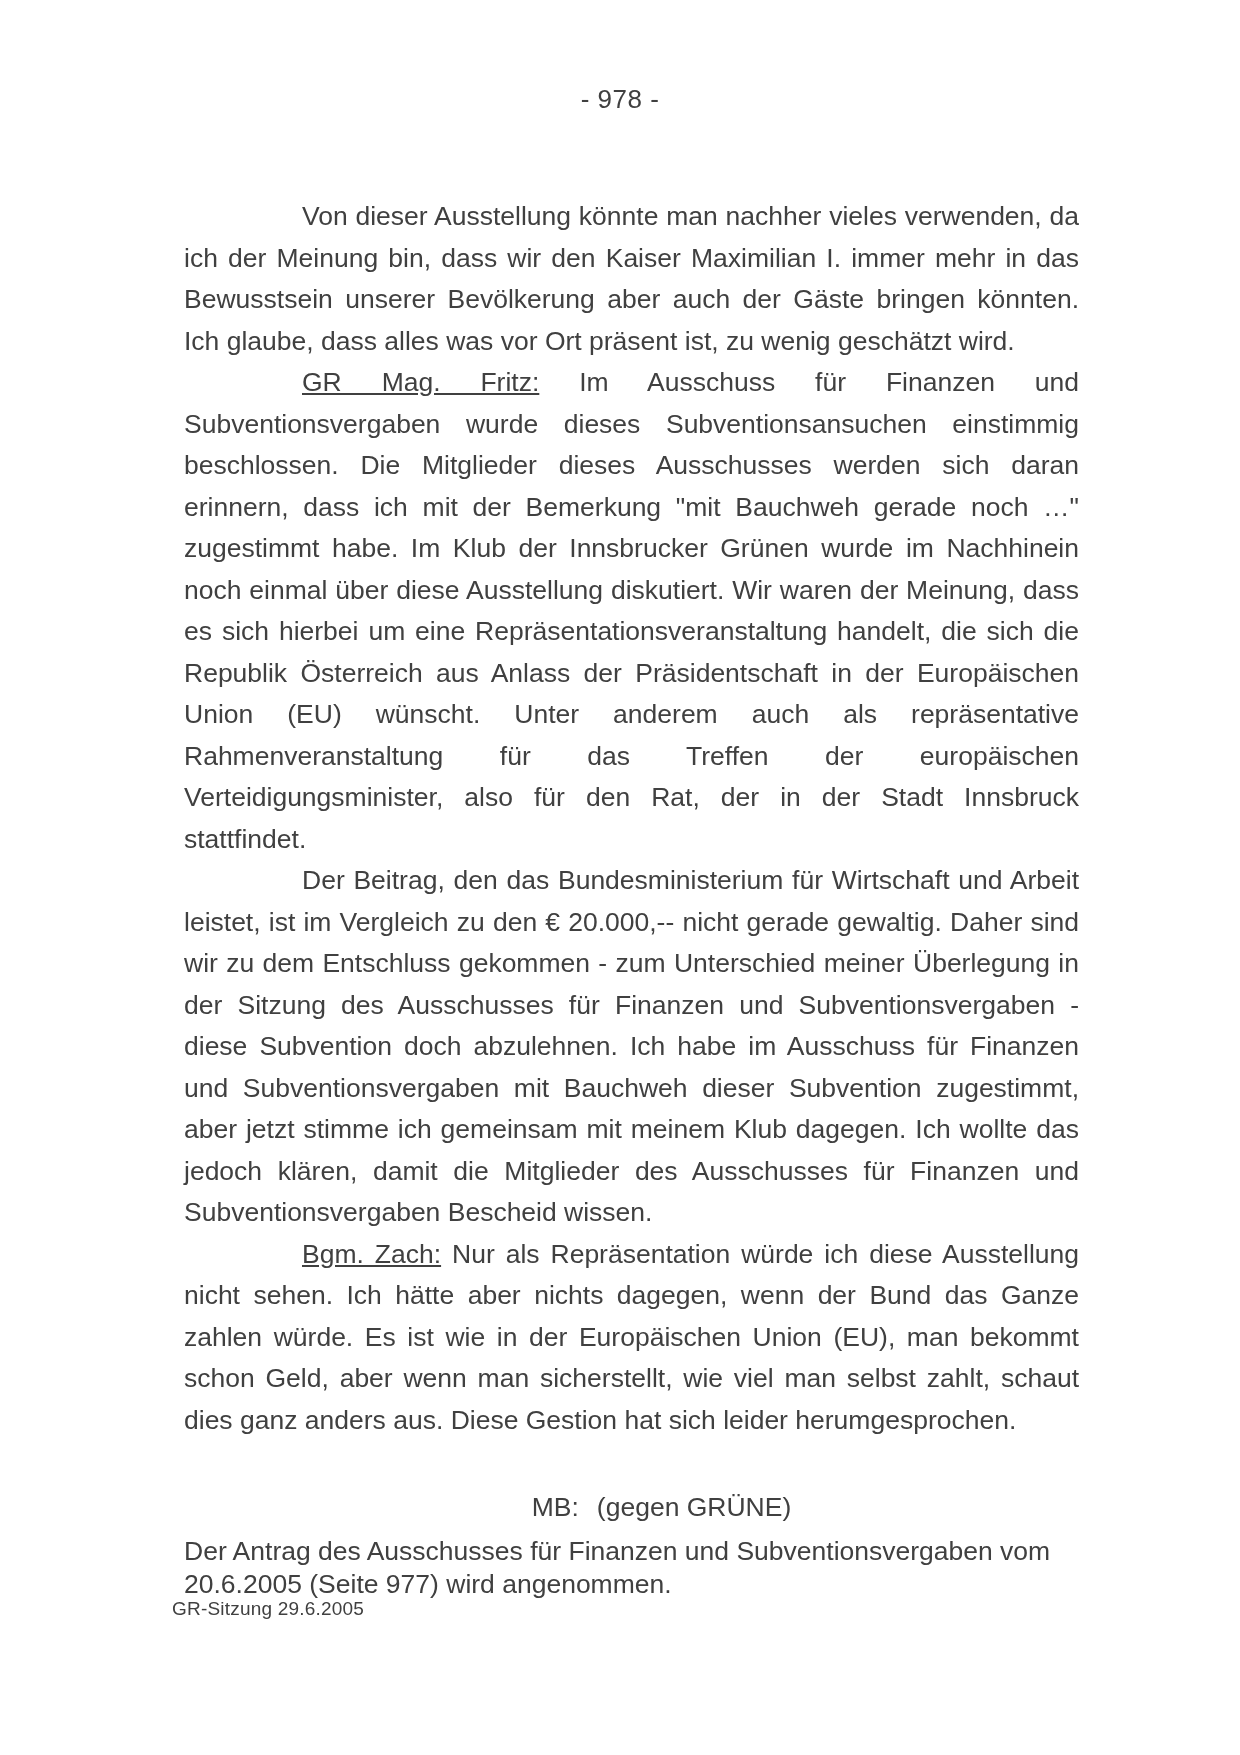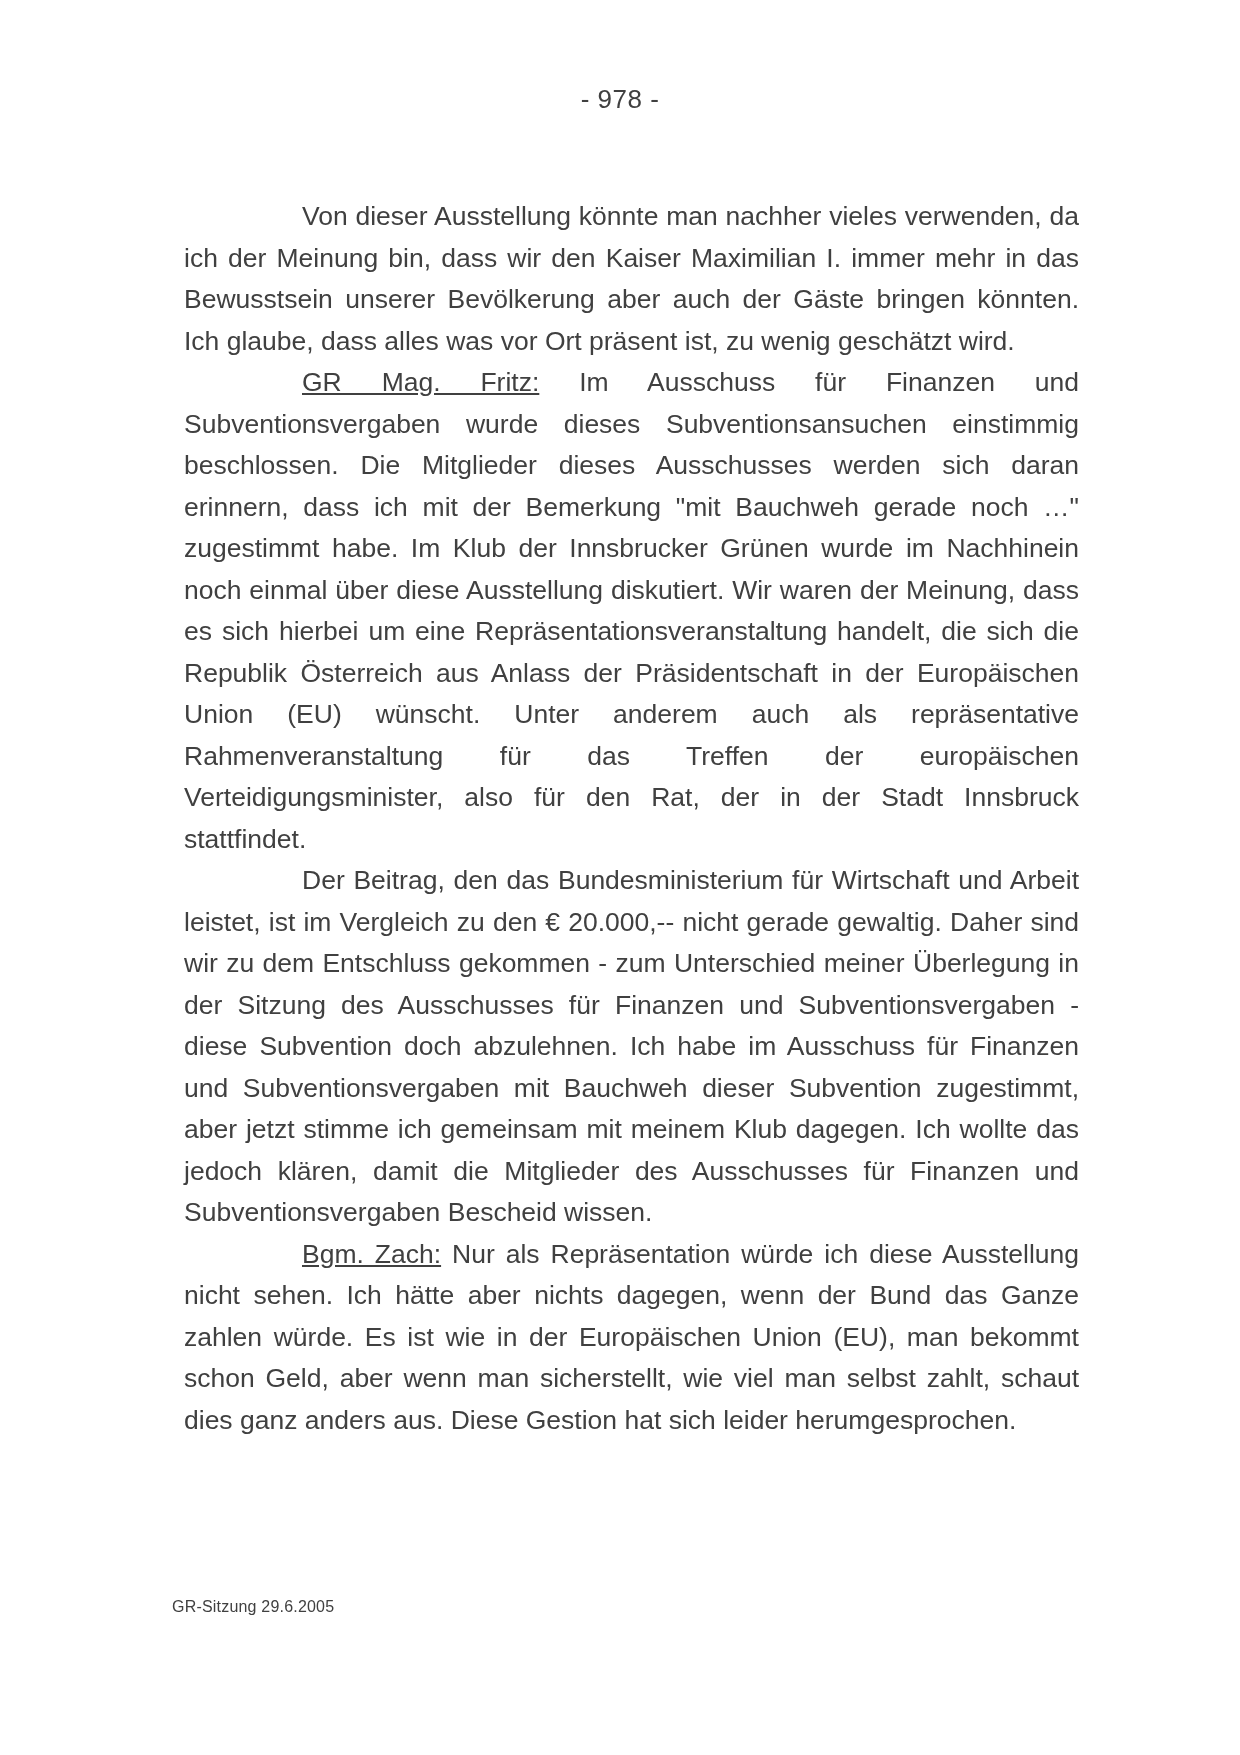--- a/index.html
+++ b/index.html
@@ -62,39 +62,43 @@
   .resolution {
     font-size: 26.5px;
     line-height: 33px;
     text-align: left;
     margin-top: 6px;
   }
   .footer {
     position: absolute;
     left: 172px;
     top: 1598px;
-    font-size: 16px;
+    font-size: 19px;
     letter-spacing: 0.2px;
   }
 </style>
 </head>
 <body>
 
 <div class="page">
 
   <div class="page-number">- 978 -</div>
 
   <div class="content">
 
     <p class="para indent">Von dieser Ausstellung könnte man nachher vieles verwenden, da ich der Meinung bin, dass wir den Kaiser Maximilian I. immer mehr in das Bewusstsein unserer Bevölkerung aber auch der Gäste bringen könnten. Ich glaube, dass alles was vor Ort präsent ist, zu wenig geschätzt wird.</p>
 
     <p class="para indent"><span class="underline">GR Mag. Fritz:</span><span> Im Ausschuss für Finanzen und Subventionsvergaben wurde dieses Subventionsansuchen einstimmig beschlossen. Die Mitglieder dieses Ausschusses werden sich daran erinnern, dass ich mit der Bemerkung "mit Bauchweh gerade noch …" zugestimmt habe. Im Klub der Innsbrucker Grünen wurde im Nachhinein noch einmal über diese Ausstellung diskutiert. Wir waren der Meinung, dass es sich hierbei um eine Repräsentationsveranstaltung handelt, die sich die Republik Österreich aus Anlass der Präsidentschaft in der Europäischen Union (EU) wünscht. Unter anderem auch als repräsentative Rahmenveranstaltung für das Treffen der europäischen Verteidigungsminister, also für den Rat, der in der Stadt Innsbruck stattfindet.</span></p>
 
     <p class="para indent">Der Beitrag, den das Bundesministerium für Wirtschaft und Arbeit leistet, ist im Vergleich zu den € 20.000,-- nicht gerade gewaltig. Daher sind wir zu dem Entschluss gekommen - zum Unterschied meiner Überlegung in der Sitzung des Ausschusses für Finanzen und Subventionsvergaben - diese Subvention doch abzulehnen. Ich habe im Ausschuss für Finanzen und Subventionsvergaben mit Bauchweh dieser Subvention zugestimmt, aber jetzt stimme ich gemeinsam mit meinem Klub dagegen. Ich wollte das jedoch klären, damit die Mitglieder des Ausschusses für Finanzen und Subventionsvergaben Bescheid wissen.</p>
 
     <p class="para indent"><span class="underline">Bgm. Zach:</span><span> Nur als Repräsentation würde ich diese Ausstellung nicht sehen. Ich hätte aber nichts dagegen, wenn der Bund das Ganze zahlen würde. Es ist wie in der Europäischen Union (EU), man bekommt schon Geld, aber wenn man sicherstellt, wie viel man selbst zahlt, schaut dies ganz anders aus. Diese Gestion hat sich leider herumgesprochen.</span></p>
 
+    <div class="vote-block">
+      <div class="vote-line"><span>MB:</span><span class="vote-gap"></span><span>(gegen GRÜNE)</span></div>
+      <div class="resolution">Der Antrag des Ausschusses für Finanzen und Subventionsvergaben vom 20.6.2005 (Seite 977) wird angenommen.</div>
+    </div>
 
   </div>
 
   <div class="footer">GR-Sitzung 29.6.2005</div>
 
 </div>
 
 </body></html>

